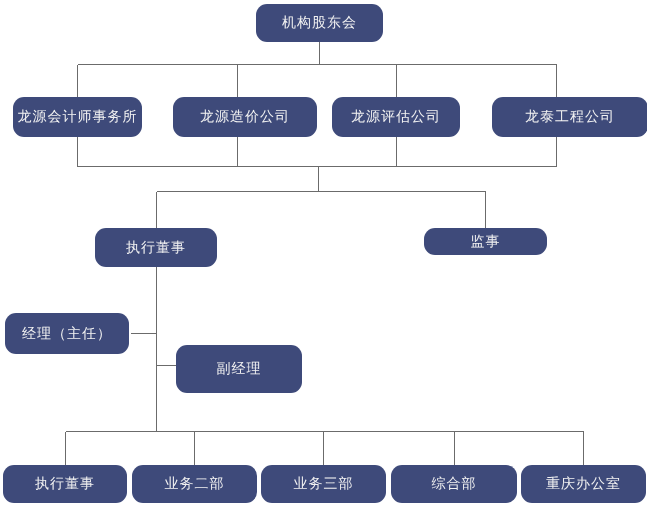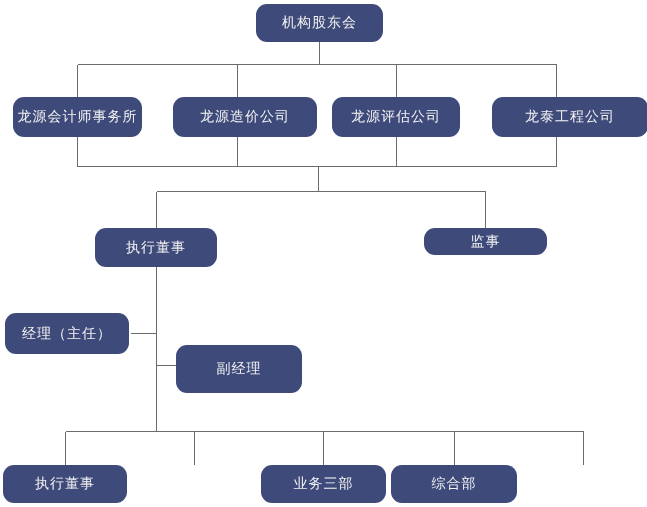--- a/index.html
+++ b/index.html
@@ -79,16 +79,18 @@
   <div class="node" style="left:332px;top:97px;width:128px;height:40px">龙源评估公司</div>
   <div class="node" style="left:492px;top:97px;width:156px;height:40px">龙泰工程公司</div>
 
   <div class="node" style="left:95px;top:228px;width:122px;height:39px">执行董事</div>
   <div class="node" style="left:424px;top:228px;width:123px;height:27px">监事</div>
 
   <div class="node" style="left:5px;top:313px;width:124px;height:41px">经理（主任）</div>
   <div class="node" style="left:176px;top:345px;width:126px;height:48px">副经理</div>
 
   <div class="node" style="left:3px;top:465px;width:124px;height:38px">执行董事</div>
+  <div class="node" style="left:132px;top:465px;width:125px;height:38px">业务二部</div>
   <div class="node" style="left:391px;top:465px;width:126px;height:38px">综合部</div>
   <div class="node" style="left:261px;top:465px;width:125px;height:38px">业务三部</div>
+  <div class="node" style="left:521px;top:465px;width:125px;height:38px">重庆办公室</div>
 
 </div>
 
 </body></html>

